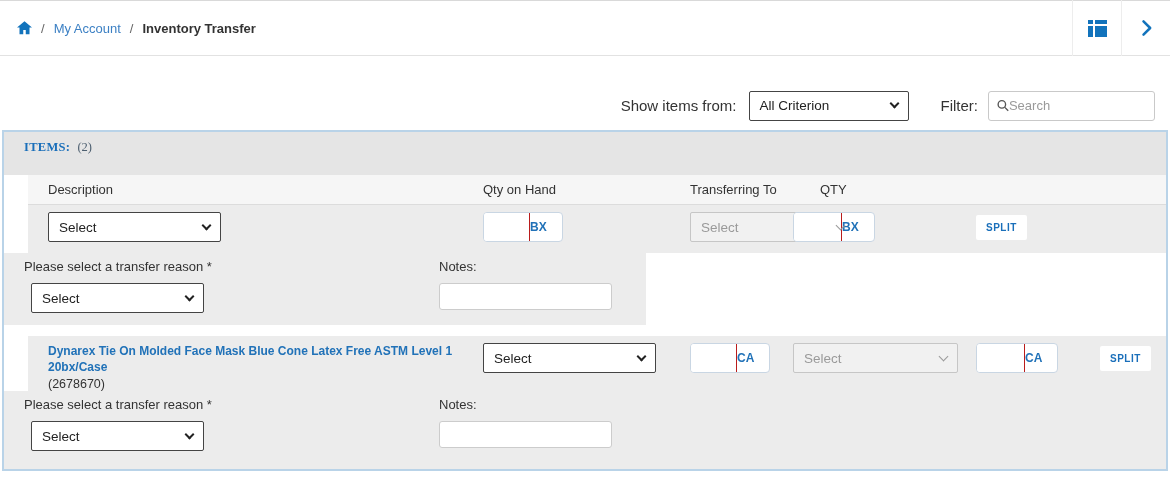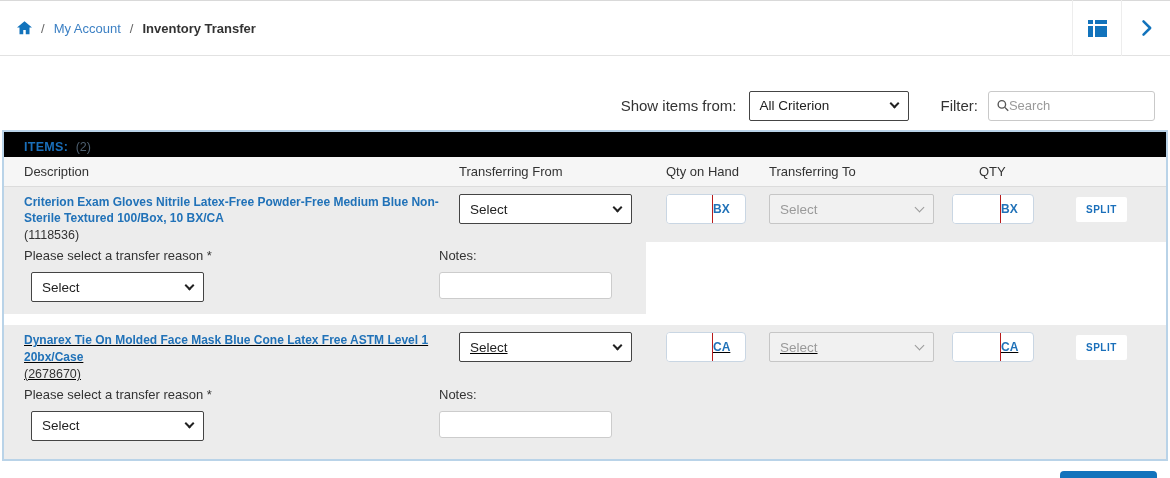--- a/index.html
+++ b/index.html
@@ -32,25 +32,25 @@
   .chev { width:7px; height:7px; border-right:2px solid #222; border-bottom:2px solid #222;
     transform:rotate(45deg); margin-top:-4px; flex:none; }
   .search-box { width:167px; height:30px; border:1px solid #c9c9c9; border-radius:3px;
     display:flex; align-items:center; padding:0 8px; gap:0; background:#fff; }
   .search-box input { border:none; outline:none; width:100%; font-size:13px; color:#333;
     font-family:"Liberation Sans", sans-serif; }
   .search-box input::placeholder { color:#9a9a9a; }
 
   
   .panel { margin:9px 2px 0 2px; border:2px solid #b9d3e8; background:#fff; }
-  .items-banner { background:#000000; padding:8px 20px 3px 20px; font-size:12.5px; }
+  .items-banner { background:#e5e5e5; padding:8px 20px 20px 20px; font-size:12.5px;font-family:Liberation Serif, serif; }
   .items-banner .t { color:#1a6fba; font-weight:bold; letter-spacing:.3px; }
   .items-banner .c { color:#4d5f70; margin-left:4px; }
 
-  .grid-cols { display:grid; grid-template-columns:435px 207px 103px 183px 124px 1fr; }
+  .grid-cols { display:grid; grid-template-columns:435px 207px 103px 183px 124px 1fr;margin-left:24px; }
   .thead { padding:7px 0 7px 20px; background:#f6f6f6; border-bottom:1px solid #dcdcdc;
     font-size:13px; color:#333; }
   .thead .h-qty { padding-left:27px; }
 
   .rowA { padding:7px 0 0 20px; background:#ececec; min-height:48px; align-items:start; }
   .rowB { display:grid; grid-template-columns:642px 1fr; }
   .rowB .grayL { background:#ececec; padding:6px 0 12px 20px;
     display:grid; grid-template-columns:415px 1fr; }
   .rowB.fullgray { background:#ececec; }
   .row-gap { height:11px; background:#fff; }
@@ -137,32 +137,27 @@
 
 <div class="panel">
 
   <div class="items-banner">
     <span class="t">ITEMS:</span>
     <span class="c">(2)</span>
   </div>
 
   <div class="thead grid-cols">
     <div>Description</div>
-    <div>Transferring From</div>
     <div>Qty on Hand</div>
     <div>Transferring To</div>
     <div class="h-qty">QTY</div>
     <div></div>
   </div>
 
   <div class="grid-cols rowA">
-    <div>
-      <a class="desc-link">Criterion Exam Gloves Nitrile Latex-Free Powder-Free Medium Blue Non-Sterile Textured 100/Box, 10 BX/CA</a>
-      <div class="item-num">(1118536)</div>
-    </div>
     <div>
       <div class="sel sel-ctrl">
         <span>Select</span>
         <span class="chev"></span>
       </div>
     </div>
     <div>
       <div class="qtygrp">
         <input type="text" value="" style="">
         <span class="unit">BX</span>
@@ -196,21 +191,21 @@
       <div>
         <div class="sub-label">Notes:</div>
         <input class="notes-input" type="text" value="" style="">
       </div>
     </div>
     <div></div>
   </div>
 
   <div class="row-gap"></div>
 
-  <div class="grid-cols rowA" style="min-height:46px;text-decoration:underline;">
+  <div class="grid-cols rowA" style="min-height:46px;">
     <div>
       <a class="desc-link">Dynarex Tie On Molded Face Mask Blue Cone Latex Free ASTM Level 1 20bx/Case</a>
       <div class="item-num">(2678670)</div>
     </div>
     <div>
       <div class="sel sel-ctrl">
         <span>Select</span>
         <span class="chev"></span>
       </div>
     </div>

